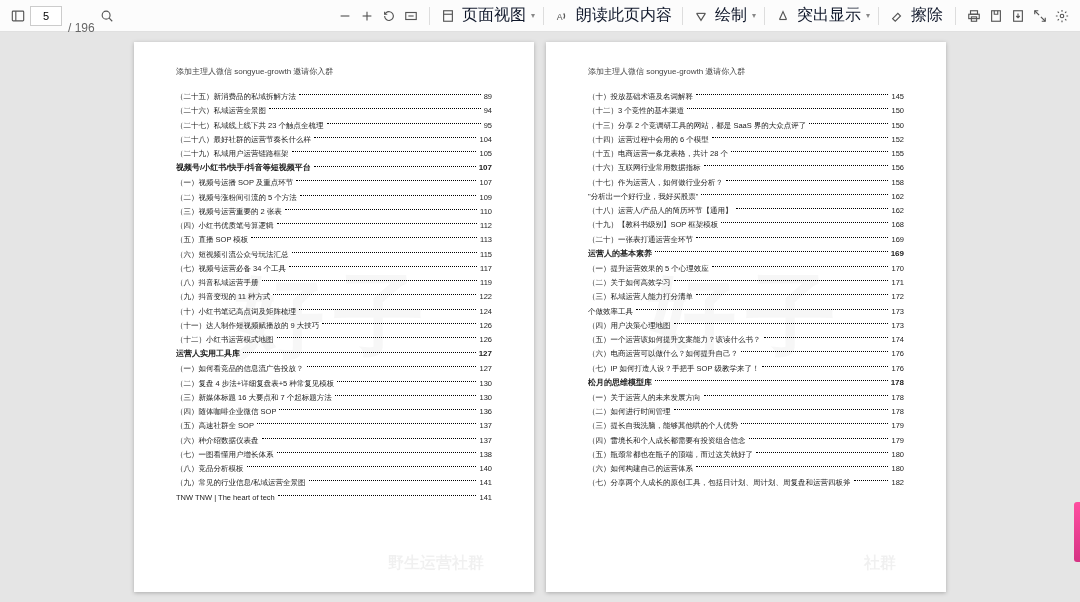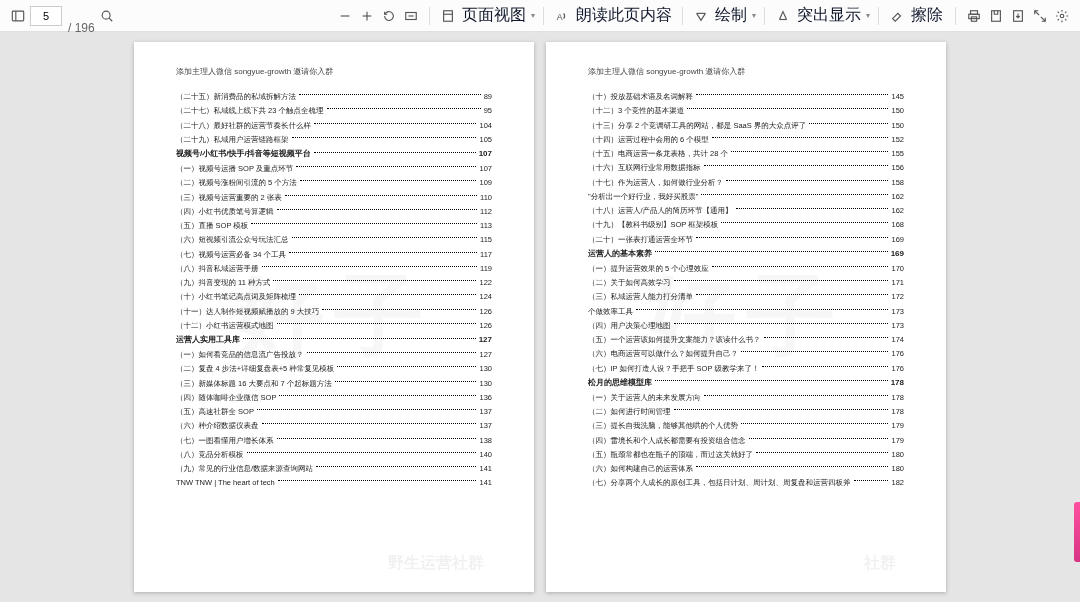--- a/index.html
+++ b/index.html
@@ -191,20 +191,25 @@
   <div class="page">
     <div class="watermark">好子</div>
     <div class="page-header">添加主理人微信 songyue-growth 邀请你入群</div>
     <div id="toc-left">
         <div class="toc-line">
           <span class="toc-title">（二十五）新消费品的私域拆解方法</span>
           <span class="toc-dots"></span>
           <span class="toc-pg">89</span>
         </div>
         <div class="toc-line">
+          <span class="toc-title">（二十六）私域运营全景图</span>
+          <span class="toc-dots"></span>
+          <span class="toc-pg">94</span>
+        </div>
+        <div class="toc-line">
           <span class="toc-title">（二十七）私域线上线下共 23 个触点全梳理</span>
           <span class="toc-dots"></span>
           <span class="toc-pg">95</span>
         </div>
         <div class="toc-line">
           <span class="toc-title">（二十八）最好社群的运营节奏长什么样</span>
           <span class="toc-dots"></span>
           <span class="toc-pg">104</span>
         </div>
         <div class="toc-line">
@@ -316,21 +321,21 @@
           <span class="toc-title">（七）一图看懂用户增长体系</span>
           <span class="toc-dots"></span>
           <span class="toc-pg">138</span>
         </div>
         <div class="toc-line">
           <span class="toc-title">（八）竞品分析模板</span>
           <span class="toc-dots"></span>
           <span class="toc-pg">140</span>
         </div>
         <div class="toc-line">
-          <span class="toc-title">（九）常见的行业信息/数据来源查询网站</span>
+          <span class="toc-title">（九）常见的行业信息/私域运营全景图</span>
           <span class="toc-dots"></span>
           <span class="toc-pg">141</span>
         </div>
         <div class="toc-line">
           <span class="toc-title">TNW TNW | The heart of tech</span>
           <span class="toc-dots"></span>
           <span class="toc-pg">141</span>
         </div>
       </div>
     <div class="wm-foot">野生运营社群</div>

